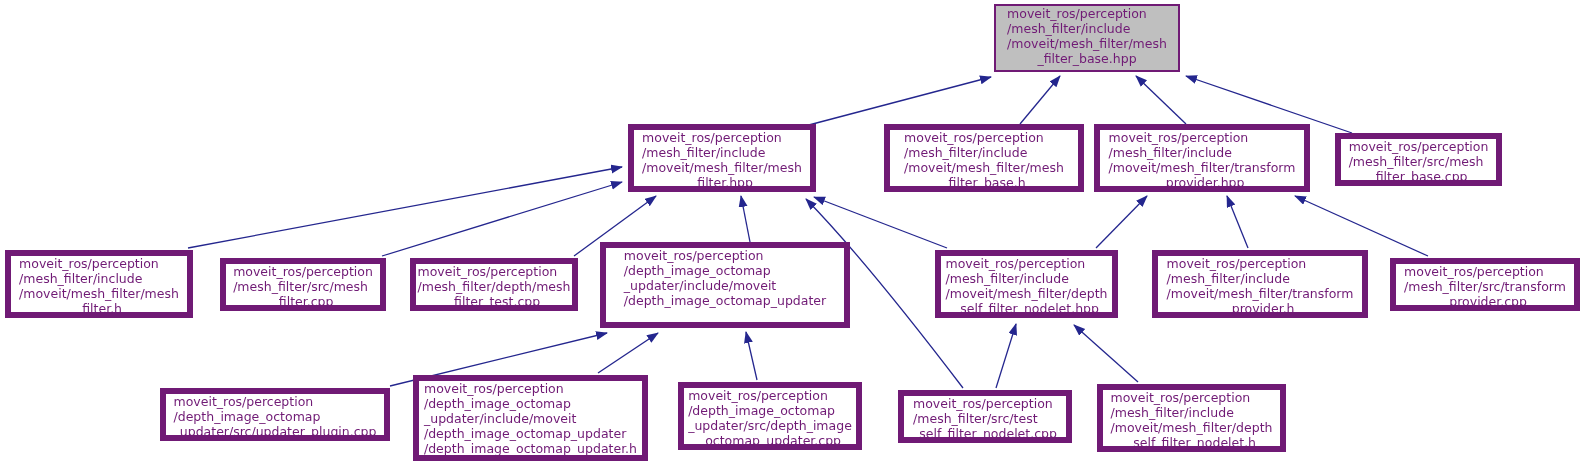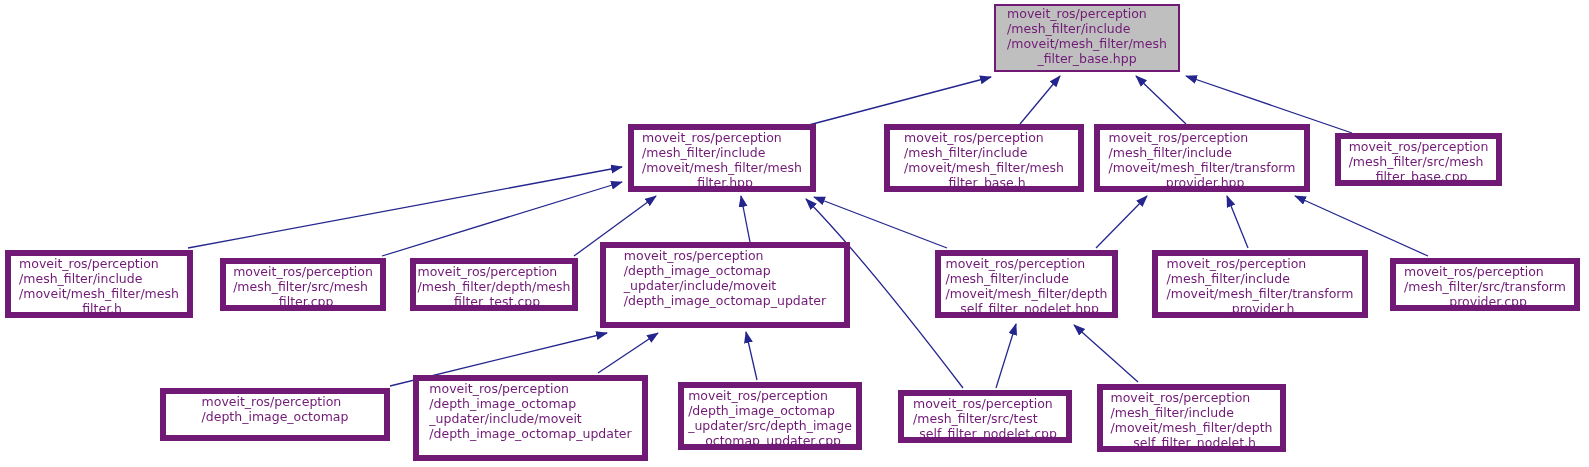--- a/index.html
+++ b/index.html
@@ -150,28 +150,30 @@
         <div class="lines">
           <div class="line">moveit_ros/perception</div>
           <div class="line">/mesh_filter/src/transform</div>
           <div class="line last">_provider.cpp</div>
         </div>
       </div>
       <div class="node" style="left: 160px; top: 388px; width: 230px; height: 53px;">
         <div class="lines">
           <div class="line">moveit_ros/perception</div>
           <div class="line">/depth_image_octomap</div>
+          <div class="line last">_updater/src/updater_plugin.cpp</div>
         </div>
       </div>
       <div class="node" style="left: 413px; top: 375px; width: 235px; height: 86px;">
         <div class="lines">
           <div class="line">moveit_ros/perception</div>
           <div class="line">/depth_image_octomap</div>
           <div class="line">_updater/include/moveit</div>
           <div class="line">/depth_image_octomap_updater</div>
+          <div class="line last">/depth_image_octomap_updater.h</div>
         </div>
       </div>
       <div class="node" style="left: 678px; top: 382px; width: 184px; height: 68px;">
         <div class="lines">
           <div class="line">moveit_ros/perception</div>
           <div class="line">/depth_image_octomap</div>
           <div class="line">_updater/src/depth_image</div>
           <div class="line last">_octomap_updater.cpp</div>
         </div>
       </div>

